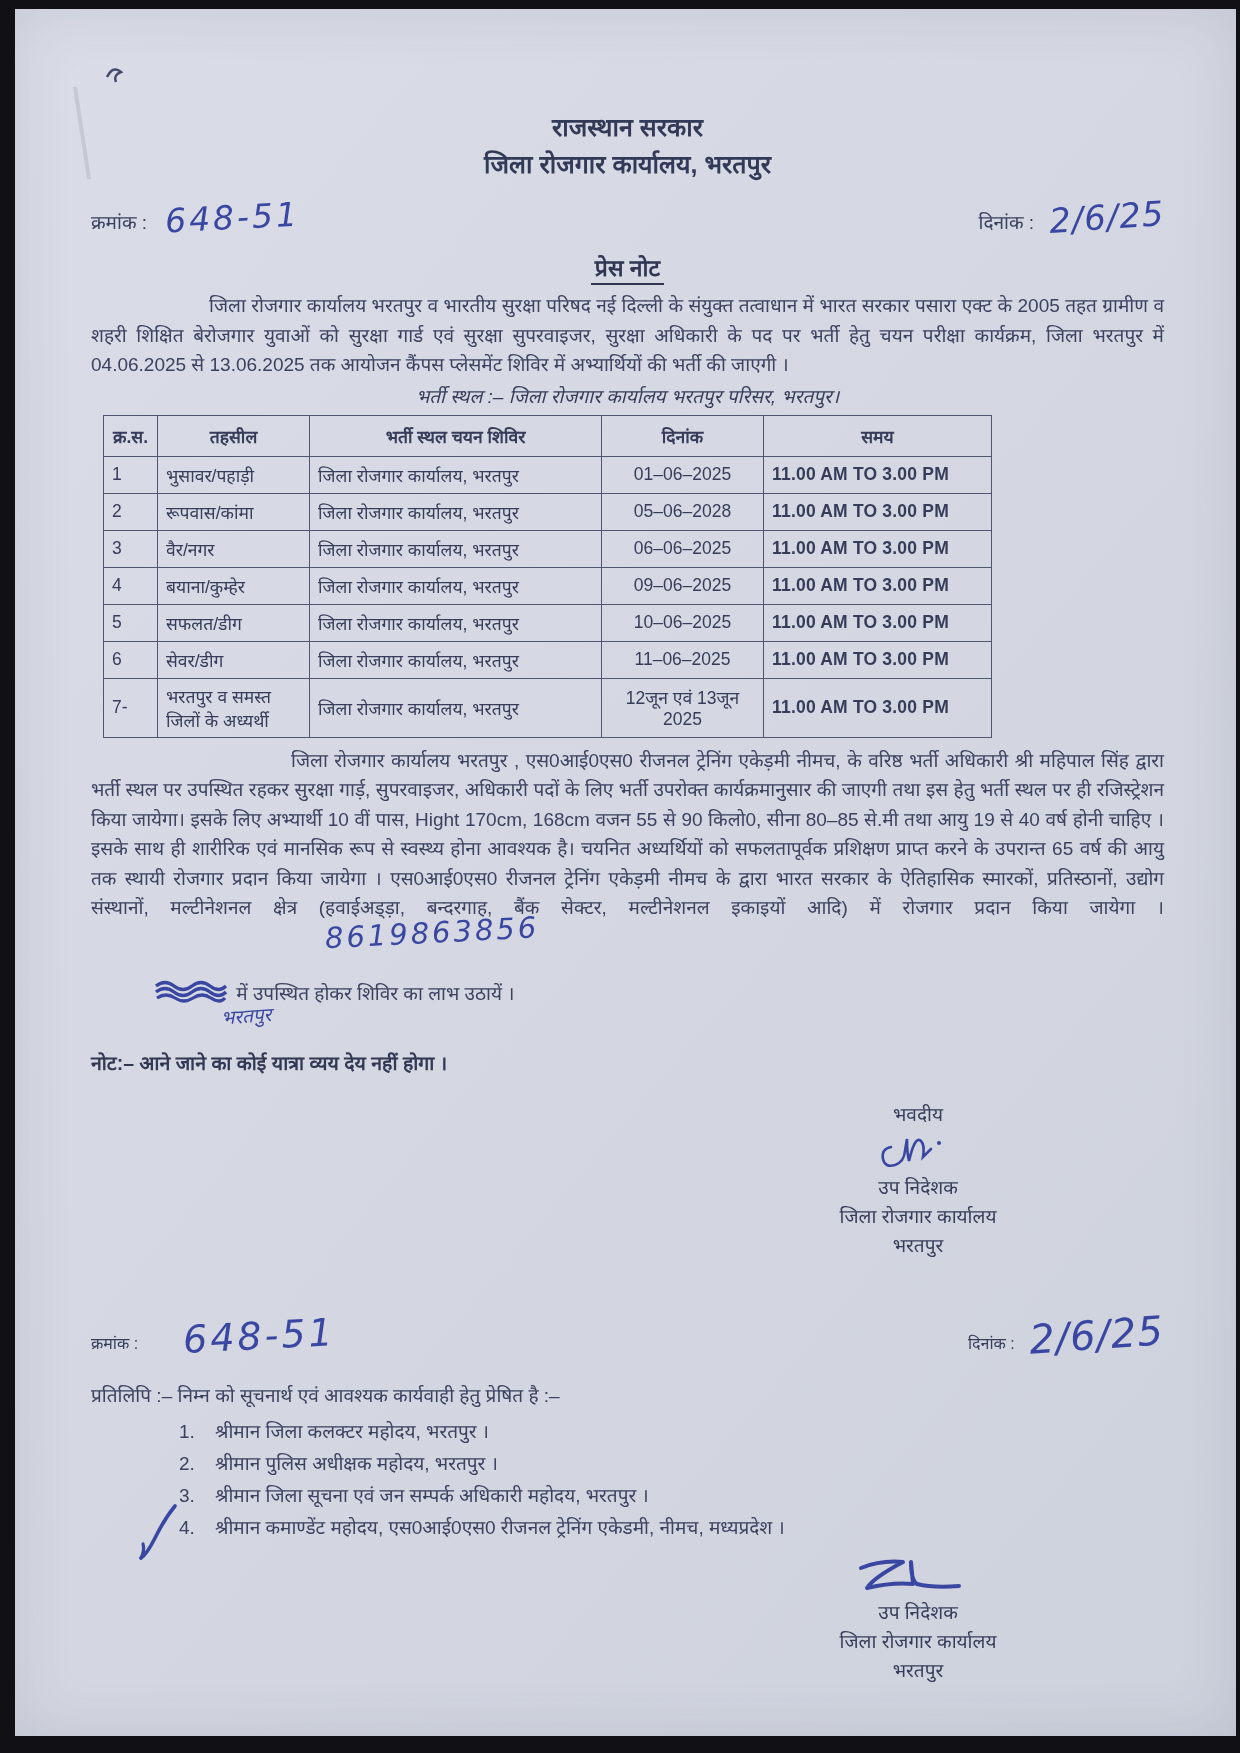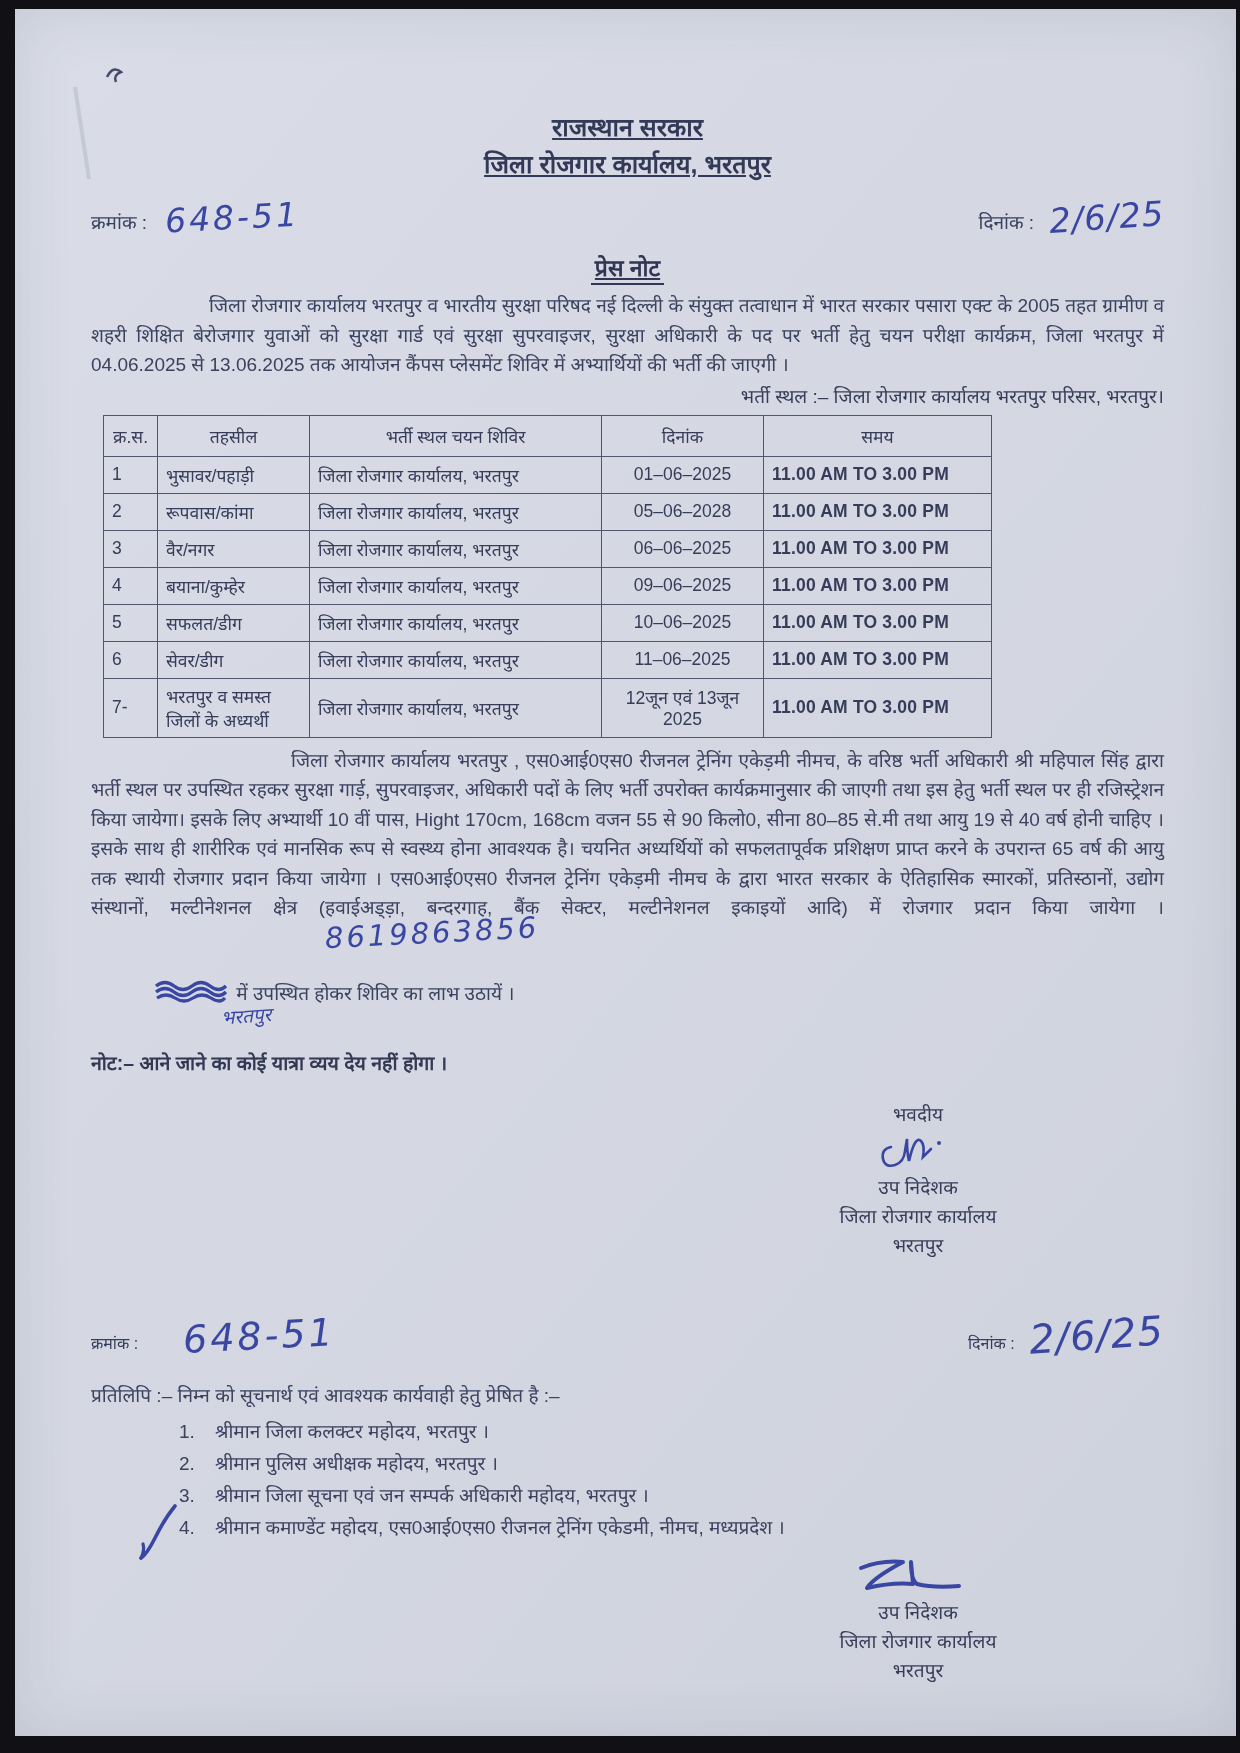--- a/index.html
+++ b/index.html
@@ -8,40 +8,40 @@
     background:#111115;
     font-family:"Liberation Sans","DejaVu Sans",sans-serif;
   }
   .paper{
     position:absolute;left:15px;top:9px;right:4px;bottom:17px;
     background:linear-gradient(130deg,#dadde7 0%,#d5d8e2 45%,#ced2dd 100%);
     box-shadow:inset 0 0 60px rgba(60,64,90,.12);
     color:#383e5a;
   }
   .content{position:relative;padding:0 72px 0 76px;height:100%;box-sizing:border-box;overflow:hidden;}
-  .center{text-align:center;text-decoration:underline;}
+  .center{text-align:center;}
   .header-block{margin-top:100px;line-height:37px;font-size:25px;font-weight:bold;color:#333a58;}
   .ref-row{display:flex;justify-content:space-between;align-items:flex-end;margin-top:14px;}
   .ref-row .label{font-size:19px;color:#3a405e;}
   .hw{color:#3a47a2;font-style:italic;font-family:"DejaVu Sans",sans-serif;}
   .hw-big{display:inline-block;font-size:33px;letter-spacing:3px;transform:rotate(-3deg);margin-left:14px;font-weight:500;}
   .hw-date{display:inline-block;font-size:34px;letter-spacing:1px;transform:rotate(-4deg);margin-left:10px;font-weight:500;}
   .doc-title{margin-top:14px;font-size:23px;font-weight:bold;color:#303653;}
   .doc-title span{border-bottom:2.5px solid #303653;padding:0 4px 2px;}
   .para{font-size:19px;line-height:29.5px;text-align:justify;margin:8px 0 0;color:#3b415f;}
   .indent1{text-indent:118px;}
   .indent2{text-indent:200px;}
   .indent3{text-indent:62px;}
-  .venue-line{font-size:19px;margin-top:3px;text-align:right;color:#363c59;}
+  .venue-line{font-size:19px;margin-top:3px;text-align:center;color:#363c59;font-style:italic;}
   table.schedule{border-collapse:collapse;margin:6px 0 0 12px;width:888px;table-layout:fixed;}
   table.schedule th,table.schedule td{
     border:1.6px solid #50566f;font-size:17.5px;color:#363c59;
     padding:5px 8px;vertical-align:middle;
   }
-  table.schedule th{font-weight:normal;height:30px;}
+  table.schedule th{font-weight:bold;height:30px;}
   table.schedule td{height:26px;}
   col.c-sn{width:54px;}col.c-teh{width:152px;}col.c-ven{width:292px;}col.c-dat{width:162px;}col.c-tim{width:228px;}
   .cell-sn{text-align:left;padding-left:12px;}
   .cell-date{text-align:center;}
   .cell-time{font-weight:bold;color:#1f2438;font-size:18px;letter-spacing:.2px;font-family:"Liberation Sans",sans-serif;}
   .hw-phone{display:inline-block;font-size:29px;letter-spacing:3px;transform:rotate(-3deg);margin-left:34px;font-weight:500;vertical-align:-4px;}
   .strike-wrap{position:relative;display:inline-block;width:78px;height:24px;vertical-align:-4px;}
   .strike-wrap svg{position:absolute;left:0;top:-2px;}
   .hw-correction{position:absolute;left:6px;top:24px;font-size:19px;white-space:nowrap;transform:rotate(-4deg);}
   .note-line{font-size:19.5px;font-weight:bold;color:#333954;margin-top:40px;}

